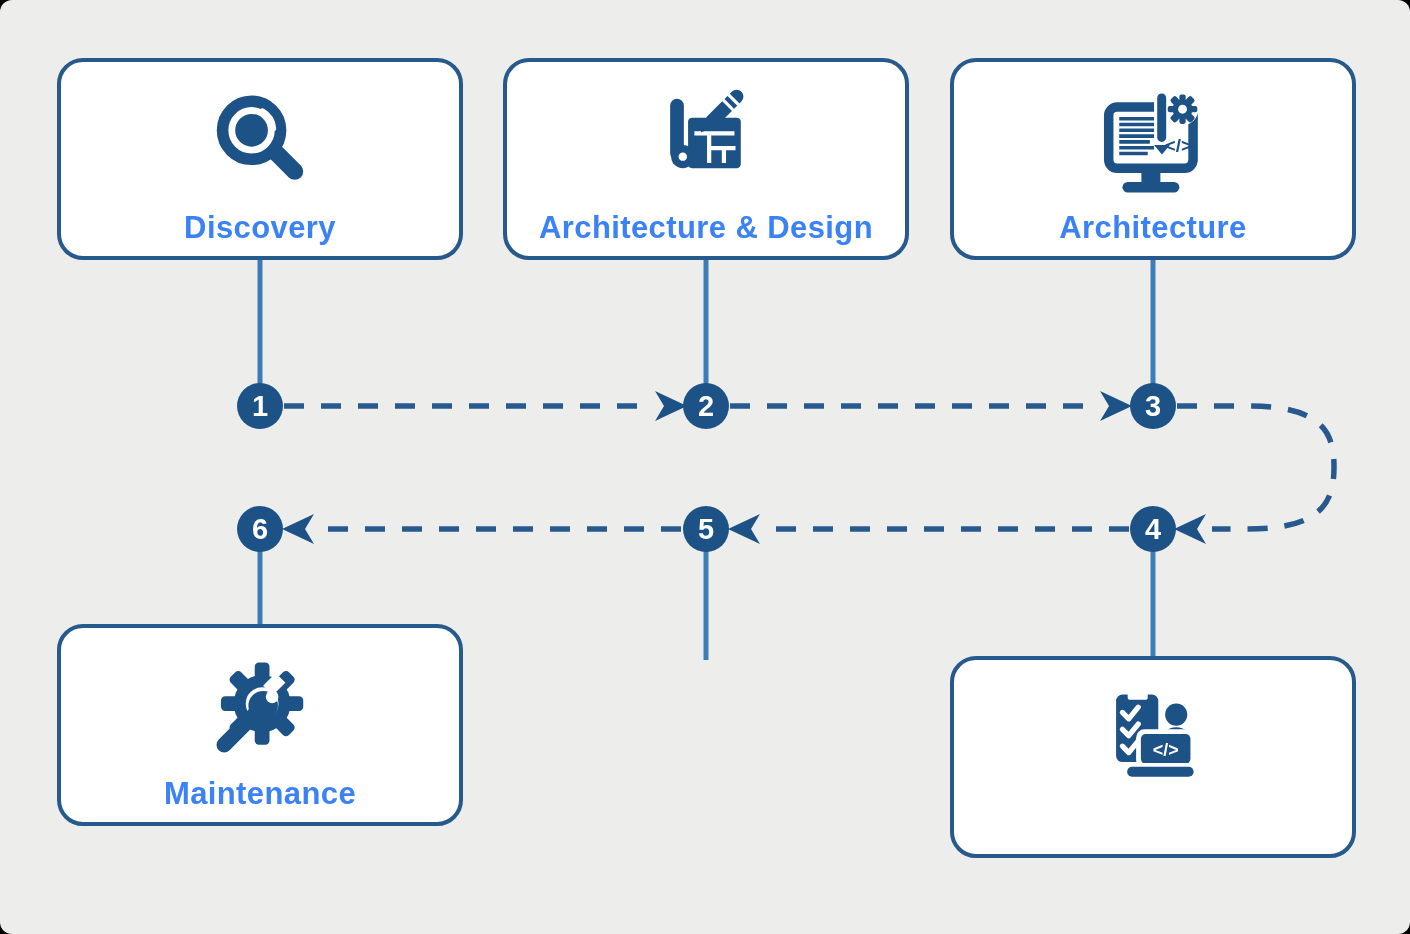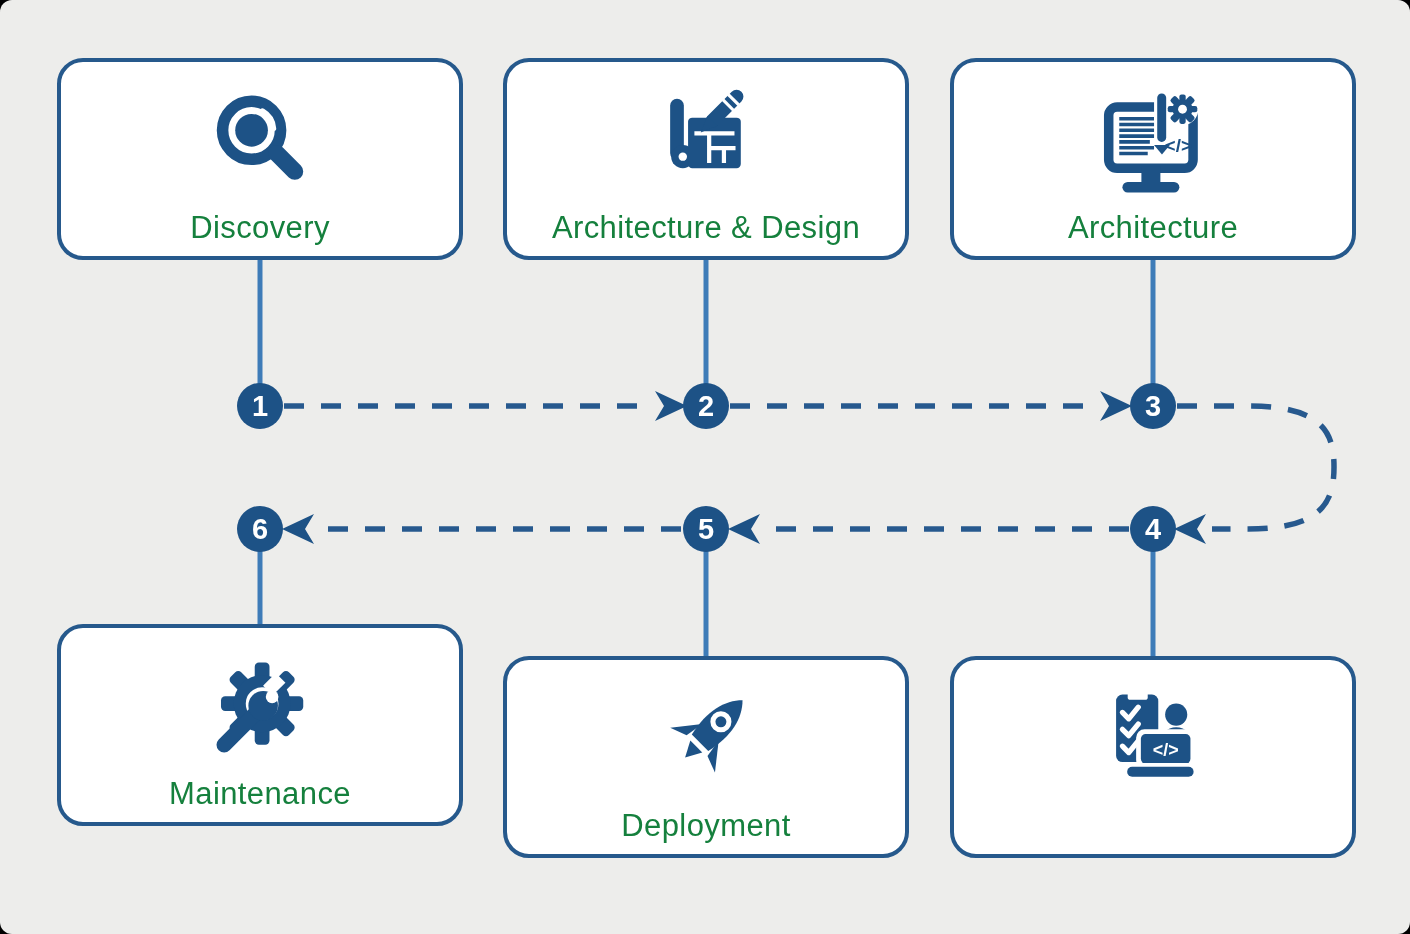--- a/index.html
+++ b/index.html
@@ -10,21 +10,21 @@
   }
   .connectors{position:absolute;left:0;top:0;width:1410px;height:934px;}
   .card{
     position:absolute;width:406px;height:202px;box-sizing:border-box;
     background:#FFFFFF;border:4px solid #26598C;border-radius:26px;
     display:flex;flex-direction:column;align-items:center;justify-content:flex-start;
     padding-top:24px;
   }
   .card .icon{width:116px;height:116px;flex:0 0 auto;}
   .card .label{
-    margin-top:8px;font-size:31px;font-weight:400;color:#15803d;
+    margin-top:8px;font-size:31px;font-weight:700;color:#3b82f6;
     letter-spacing:.4px;white-space:nowrap;
   }
   .c-tl{left:57px;top:58px;}  .c-tm{left:503px;top:58px;}  .c-tr{left:950px;top:58px;}
   .c-bl{left:57px;top:624px;} .c-bm{left:503px;top:656px;} .c-br{left:950px;top:656px;}
   .step-circle{
     position:absolute;width:46px;height:46px;border-radius:50%;
     background:#1D5286;color:#FFFFFF;font-size:29px;font-weight:700;
     display:flex;align-items:center;justify-content:center;line-height:1;
   }
   .n1{left:237px;top:383px;} .n2{left:683px;top:383px;} .n3{left:1130px;top:383px;}
@@ -136,35 +136,20 @@
       </g>
       <circle cx="57" cy="49" r="15.5" fill="#fff"></circle>
       <line x1="21" y1="88" x2="50" y2="59" stroke="#1D5286" stroke-width="14.5" stroke-linecap="round"></line>
       <circle cx="58" cy="51" r="14" fill="#1D5286"></circle>
       <circle cx="66.5" cy="42.5" r="6" fill="#fff"></circle>
       <rect x="62" y="22" width="13" height="17" fill="#fff" transform="rotate(45 68.5 30.5)"></rect>
     </svg>
     <div class="label">Maintenance</div>
   </div>
 
-  <div class="card c-bm">
-    <svg class="icon" viewBox="0 0 110 110">
-      <g transform="rotate(45 55 50)" fill="#1D5286">
-        <path d="M55 1 C67 13 72 32 66 58 L44 58 C38 32 43 13 55 1 Z"></path>
-        <polygon points="44,44 25,68 41,62"></polygon>
-        <polygon points="66,44 85,68 69,62"></polygon>
-        <polygon points="47,63 63,63 55,78"></polygon>
-      </g>
-      <g transform="rotate(45 55 50)">
-        <circle cx="55" cy="30" r="10" fill="#fff"></circle>
-        <circle cx="55" cy="30" r="5.2" fill="#1D5286"></circle>
-      </g>
-    </svg>
-    <div class="label">Deployment</div>
-  </div>
 
   <div class="card c-br">
     <svg class="icon" viewBox="0 0 110 110">
       <rect x="20" y="10" width="40" height="64" rx="6" fill="#1D5286"></rect>
       <rect x="31" y="7" width="19" height="8" rx="2.5" fill="#fff"></rect>
       <path d="M26 27 l6 6 l9 -11 M26 43 l6 6 l9 -11 M26 59 l6 6 l9 -11" stroke="#fff" stroke-width="5" fill="none" stroke-linecap="round" stroke-linejoin="round"></path>
       <circle cx="77" cy="29" r="10.5" fill="#1D5286"></circle>
       <path d="M61 57 a16 16 0 0 1 32 0 z" fill="#1D5286"></path>
       <rect x="39" y="43" width="56" height="37" rx="8" fill="#fff"></rect>
       <rect x="43.5" y="47.5" width="47" height="28" rx="4.5" fill="#1D5286"></rect>

